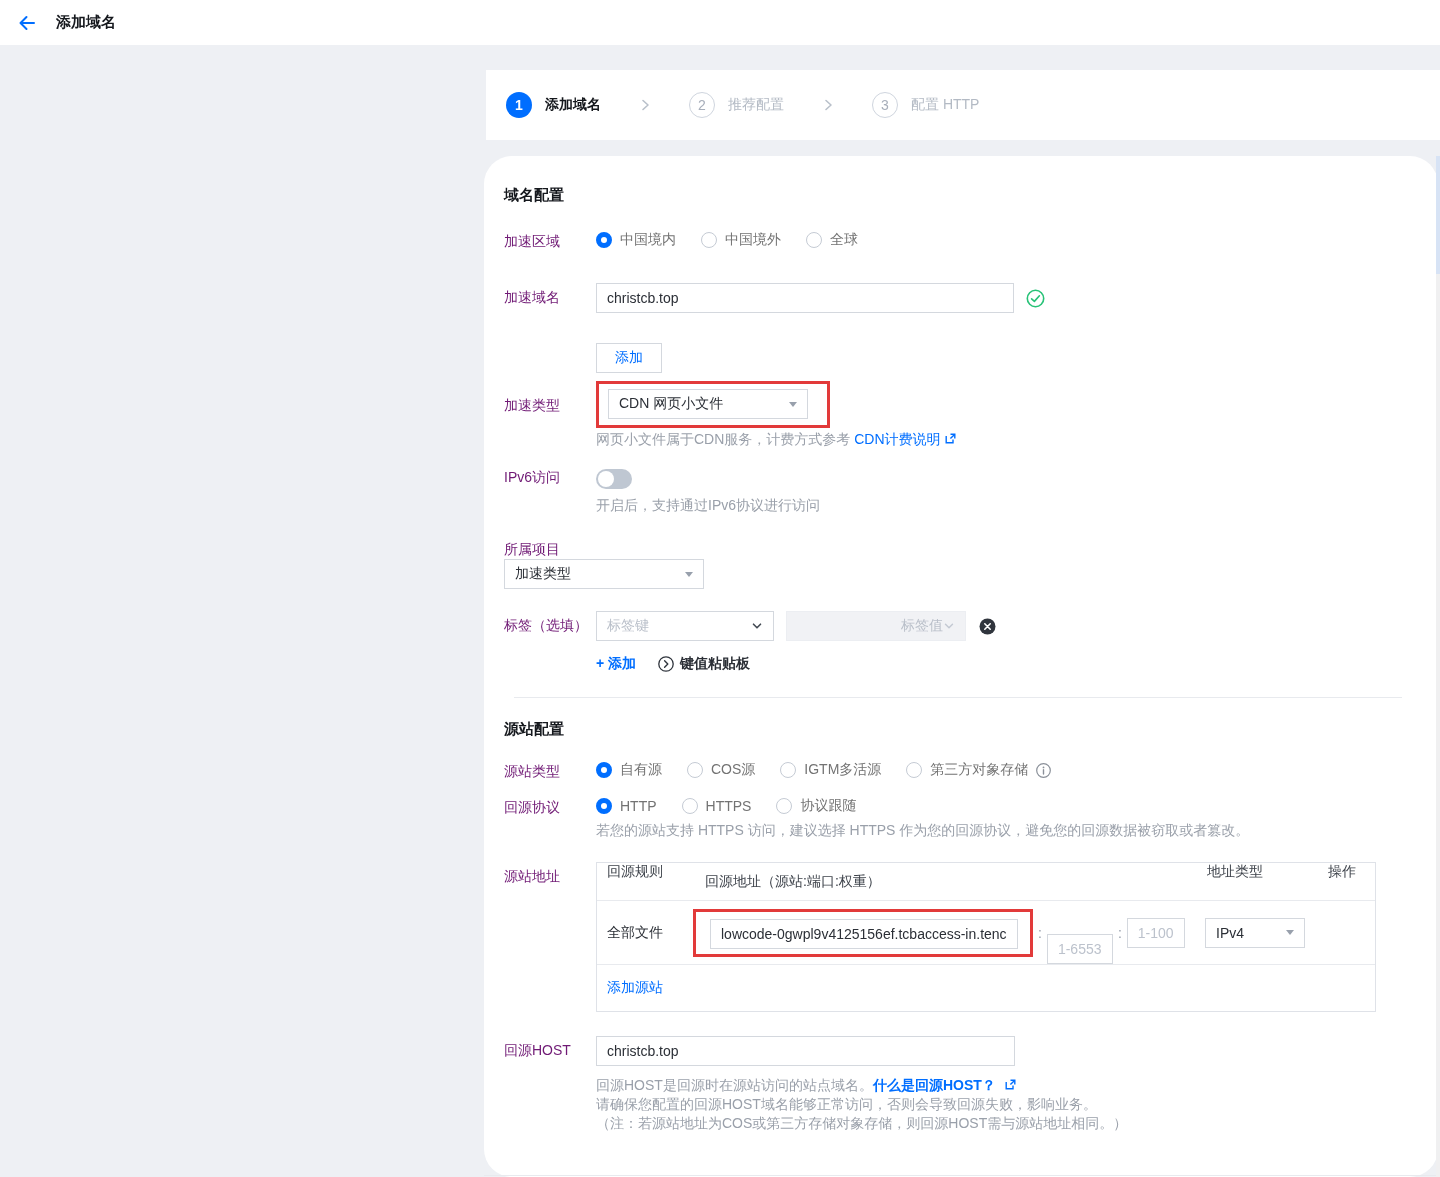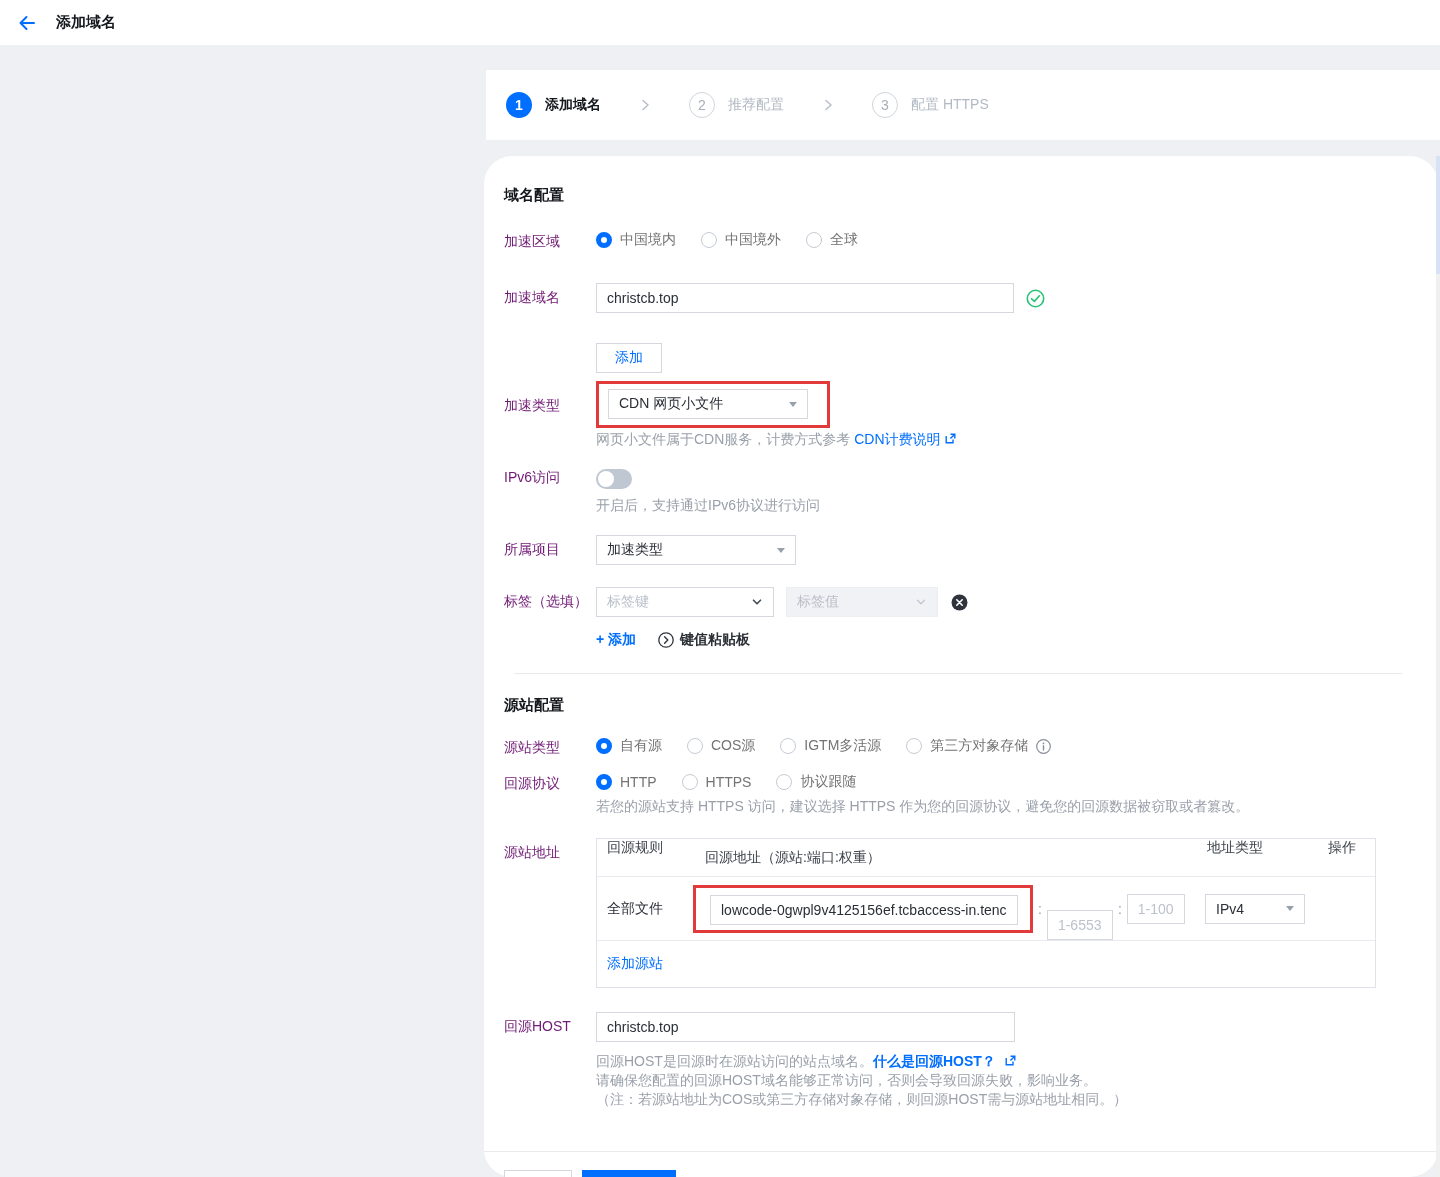--- a/index.html
+++ b/index.html
@@ -76,21 +76,21 @@
   .colon{color:#98a0ac;margin:0 5px;}
   
   .icn{display:inline-flex;align-items:center;justify-content:center;flex:none;}
   
   .scroll-track{position:absolute;right:0;top:156px;width:4px;height:1021px;background:#f0f0f1;}
   .scroll-thumb{position:absolute;right:0;top:156px;width:4px;height:118px;background:#d7e3f5;cursor:grab;}
   
   .divider{border:none;border-top:1px solid #e8eaee;margin:24px 12px 22px 10px;}
   .divider.full{margin:42px -24px 0 -20px;}
   .mb14{margin-bottom:14px;} .mb30{margin-bottom:30px;margin-top:32px;} .mb8{margin-bottom:8px;}
-  .mb20{margin-bottom:20px;} .mb22{margin-bottom:22px;} .mb16{margin-bottom:16px;}
+  .mb20{margin-bottom:20px;} .mb22{margin-bottom:22px;flex-direction:column;} .mb16{margin-bottom:16px;}
   .mb4{margin-bottom:4px;} .mb24{margin-bottom:24px;} .mb10{margin-bottom:10px;}
   .pt6{padding-top:6px;} .pt2{padding-top:2px;}
 </style>
 </head>
 <body>
 
 <div class="topbar">
   <div class="back-btn">
     <span class="icn">
       <svg width="20" height="20" viewBox="0 0 20 20">
@@ -115,21 +115,21 @@
     <div class="step-circle">2</div>
     <div class="step-label">推荐配置</div>
   </div>
   <div class="step-chev">
     <svg width="14" height="14" viewBox="0 0 14 14">
         <path d="M5 2.5 L10 7 L5 11.5" fill="none" stroke="#b9c0ca" stroke-width="1.6" stroke-linecap="round" stroke-linejoin="round"></path>
       </svg>
   </div>
   <div class="step inactive">
     <div class="step-circle">3</div>
-    <div class="step-label">配置 HTTPS</div>
+    <div class="step-label">配置 HTTP</div>
   </div>
 </div>
 
 <div class="content">
 
   <div class="section-title">域名配置</div>
 
   <div class="form-row mb14">
     <div class="form-label pt2">加速区域</div>
     <div class="ctl">
@@ -206,21 +206,21 @@
     <div class="form-label pt6">标签（选填）</div>
     <div class="ctl">
       <div class="sel" style="width:178px;">
         <span class="placeholder-text">标签键</span>
         <span class="icn">
           <svg width="12" height="12" viewBox="0 0 12 12">
               <path d="M2.5 4.2 L6 7.8 L9.5 4.2" fill="none" stroke="#444b54" stroke-width="1.6" stroke-linecap="round" stroke-linejoin="round"></path>
             </svg>
         </span>
       </div>
-      <div class="sel gray" style="width:152px;margin-left:12px;">
+      <div class="sel gray" style="width:180px;margin-left:12px;justify-content:flex-end;">
         <span>标签值</span>
         <span class="icn">
           <svg width="12" height="12" viewBox="0 0 12 12">
               <path d="M2.5 4.2 L6 7.8 L9.5 4.2" fill="none" stroke="#c3c9d3" stroke-width="1.4" stroke-linecap="round" stroke-linejoin="round"></path>
             </svg>
         </span>
       </div>
       <span class="icn" style="margin-left:13px;cursor:pointer;">
         <svg width="17" height="17" viewBox="0 0 17 17">
             <circle cx="8.5" cy="8.5" r="8" fill="#30353d"></circle>

